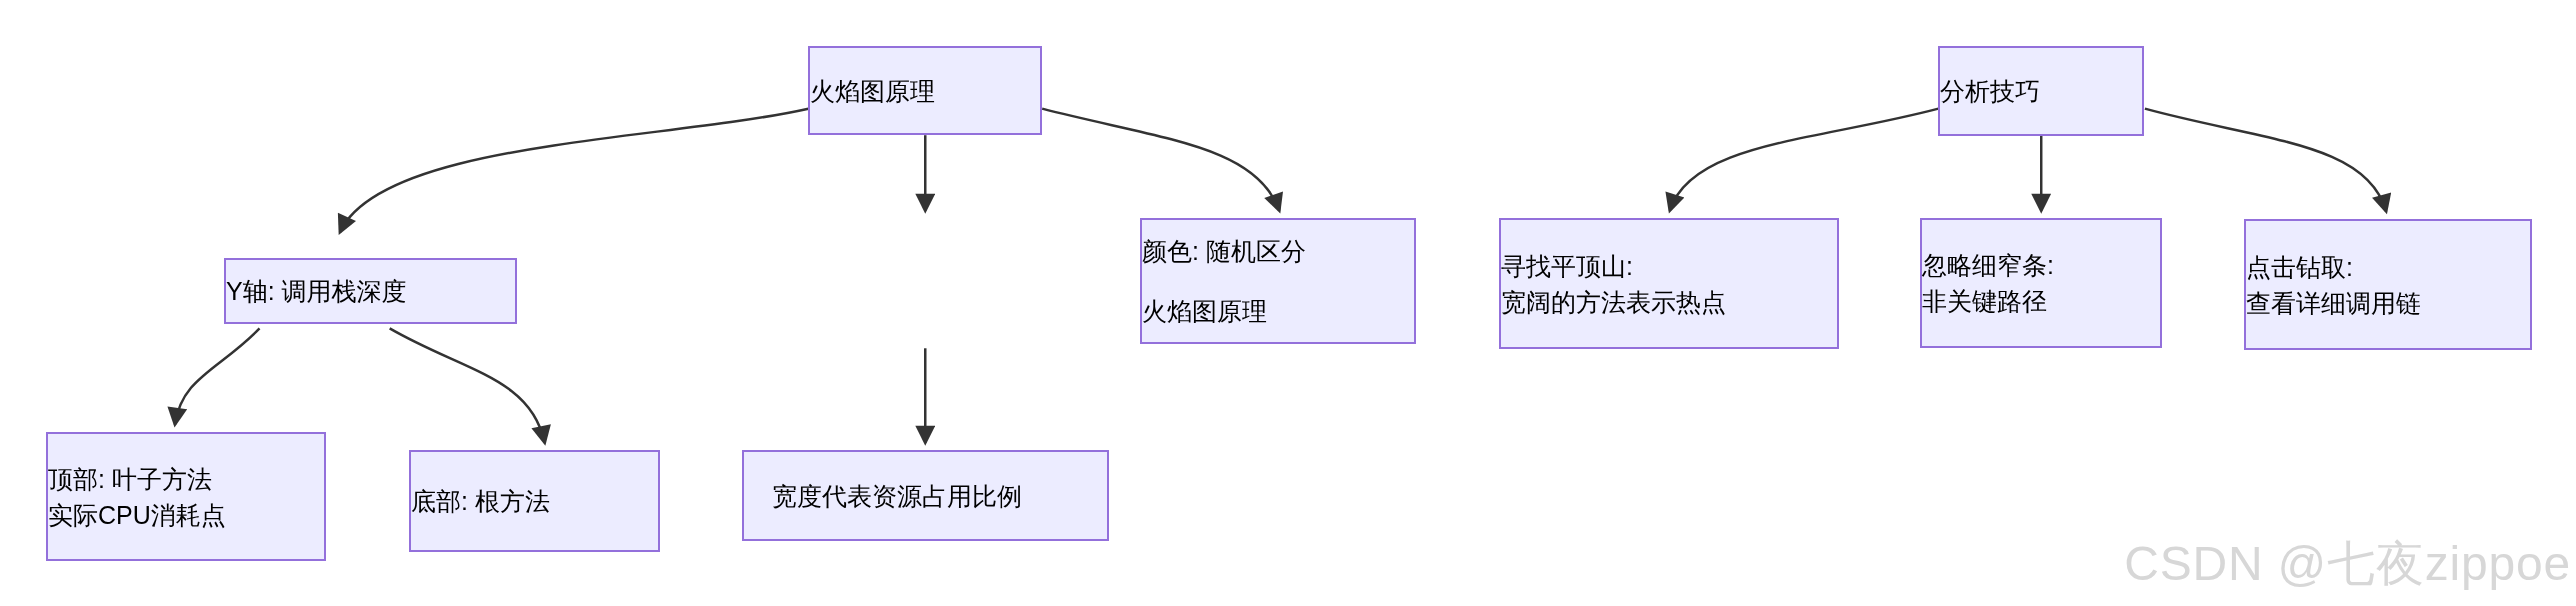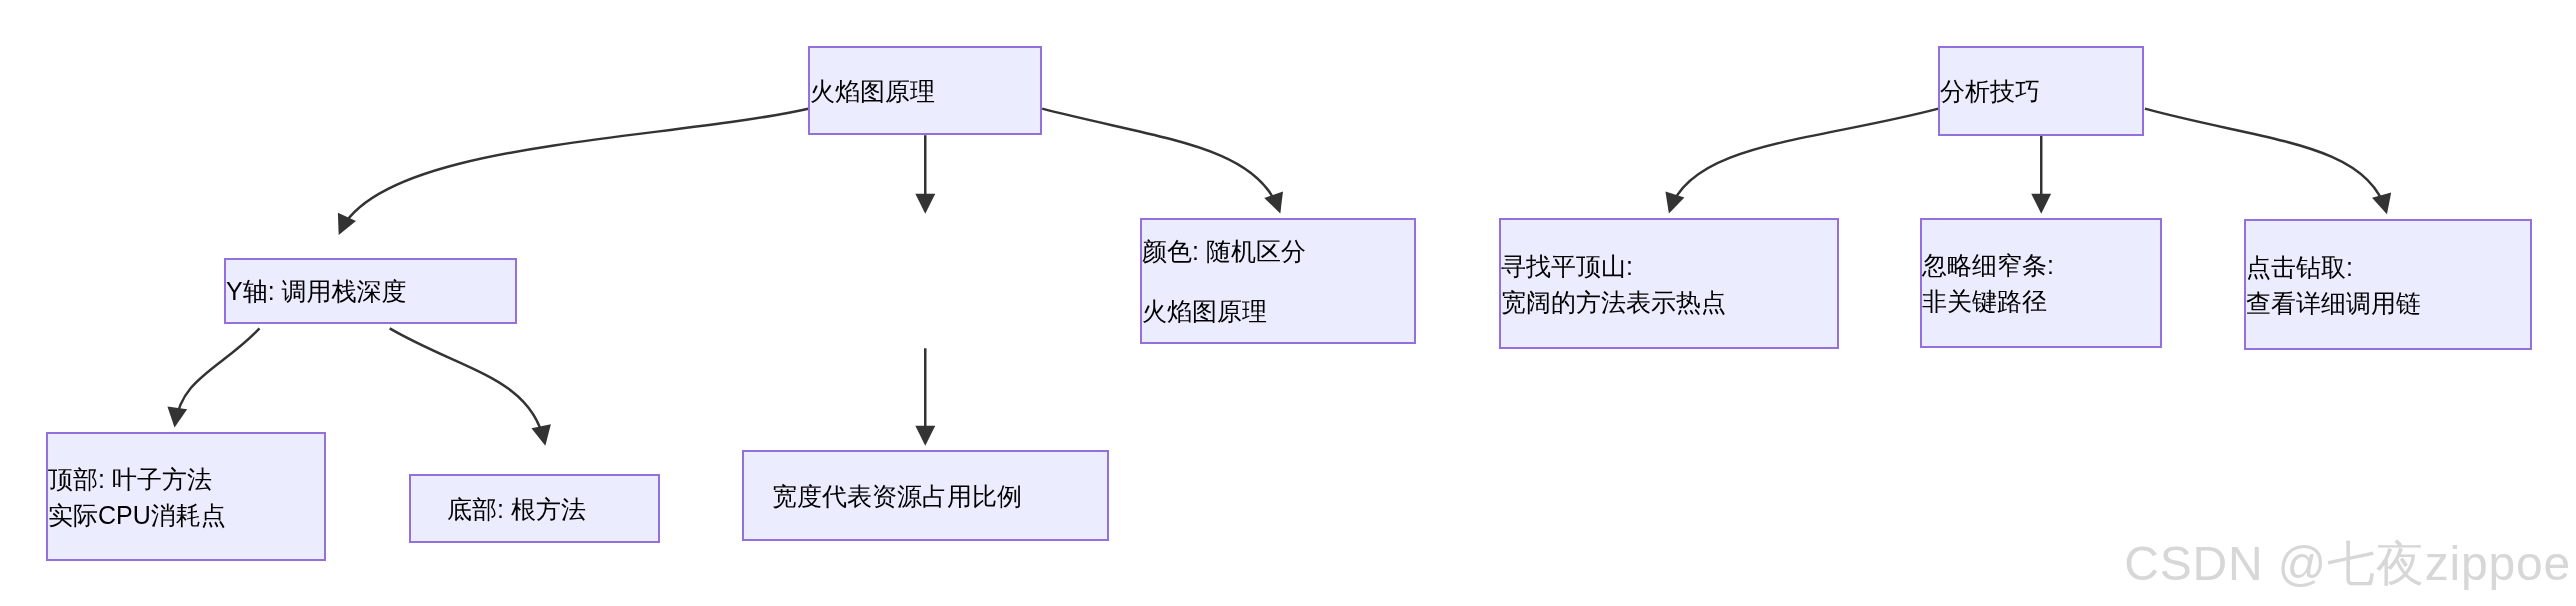--- a/index.html
+++ b/index.html
@@ -80,21 +80,21 @@
   <div class="node" style="left:1140px; top:218px; width:276px; height:126px;gap:24px;">
     <span>颜色: 随机区分</span>
     <span>火焰图原理</span>
   </div>
 
   <div class="node" style="left:46px; top:432px; width:280px; height:129px;">
     <span>顶部: 叶子方法</span>
     <span>实际CPU消耗点</span>
   </div>
 
-  <div class="node" style="left:409px; top:474px; width:251px; height:69px;padding-left:36px;">
+  <div class="node" style="left:409px; top:450px; width:251px; height:102px;">
     <span>底部: 根方法</span>
   </div>
 
   <div class="node" style="left:742px; top:450px; width:367px; height:91px;padding-left:28px;">
     <span>宽度代表资源占用比例</span>
   </div>
 
   <div class="node" style="left:1938px; top:46px; width:206px; height:90px;">
     <span>分析技巧</span>
   </div>

